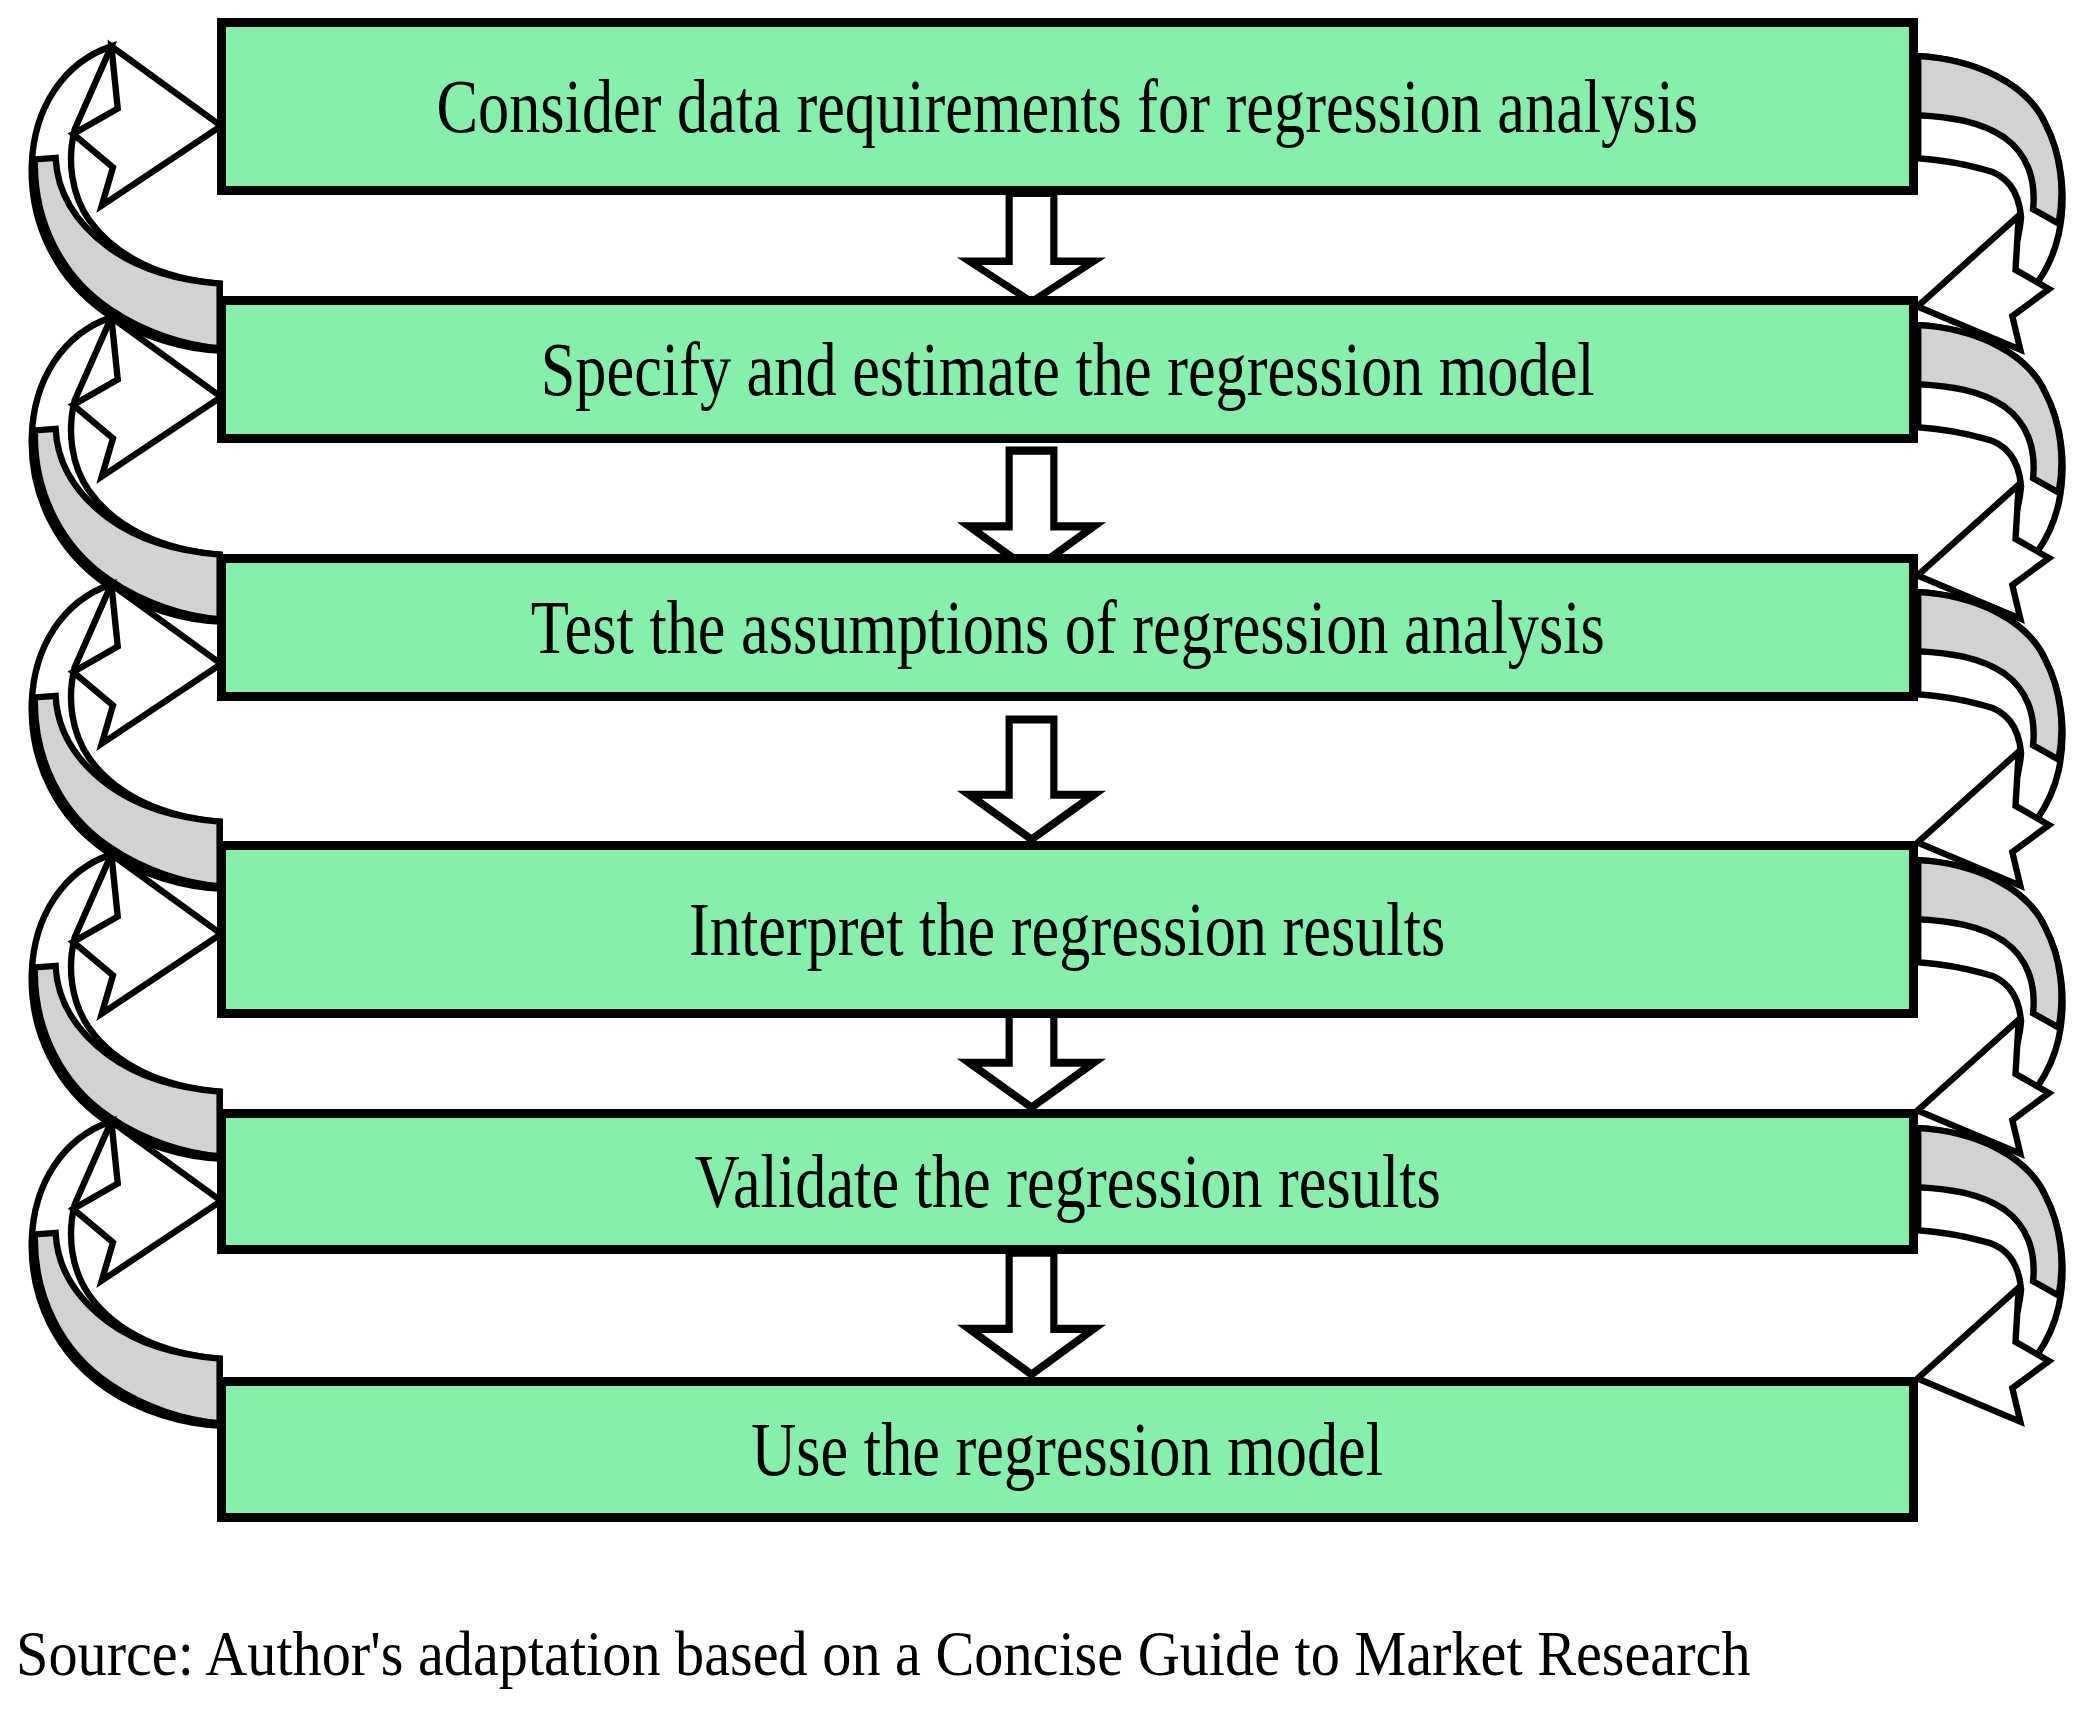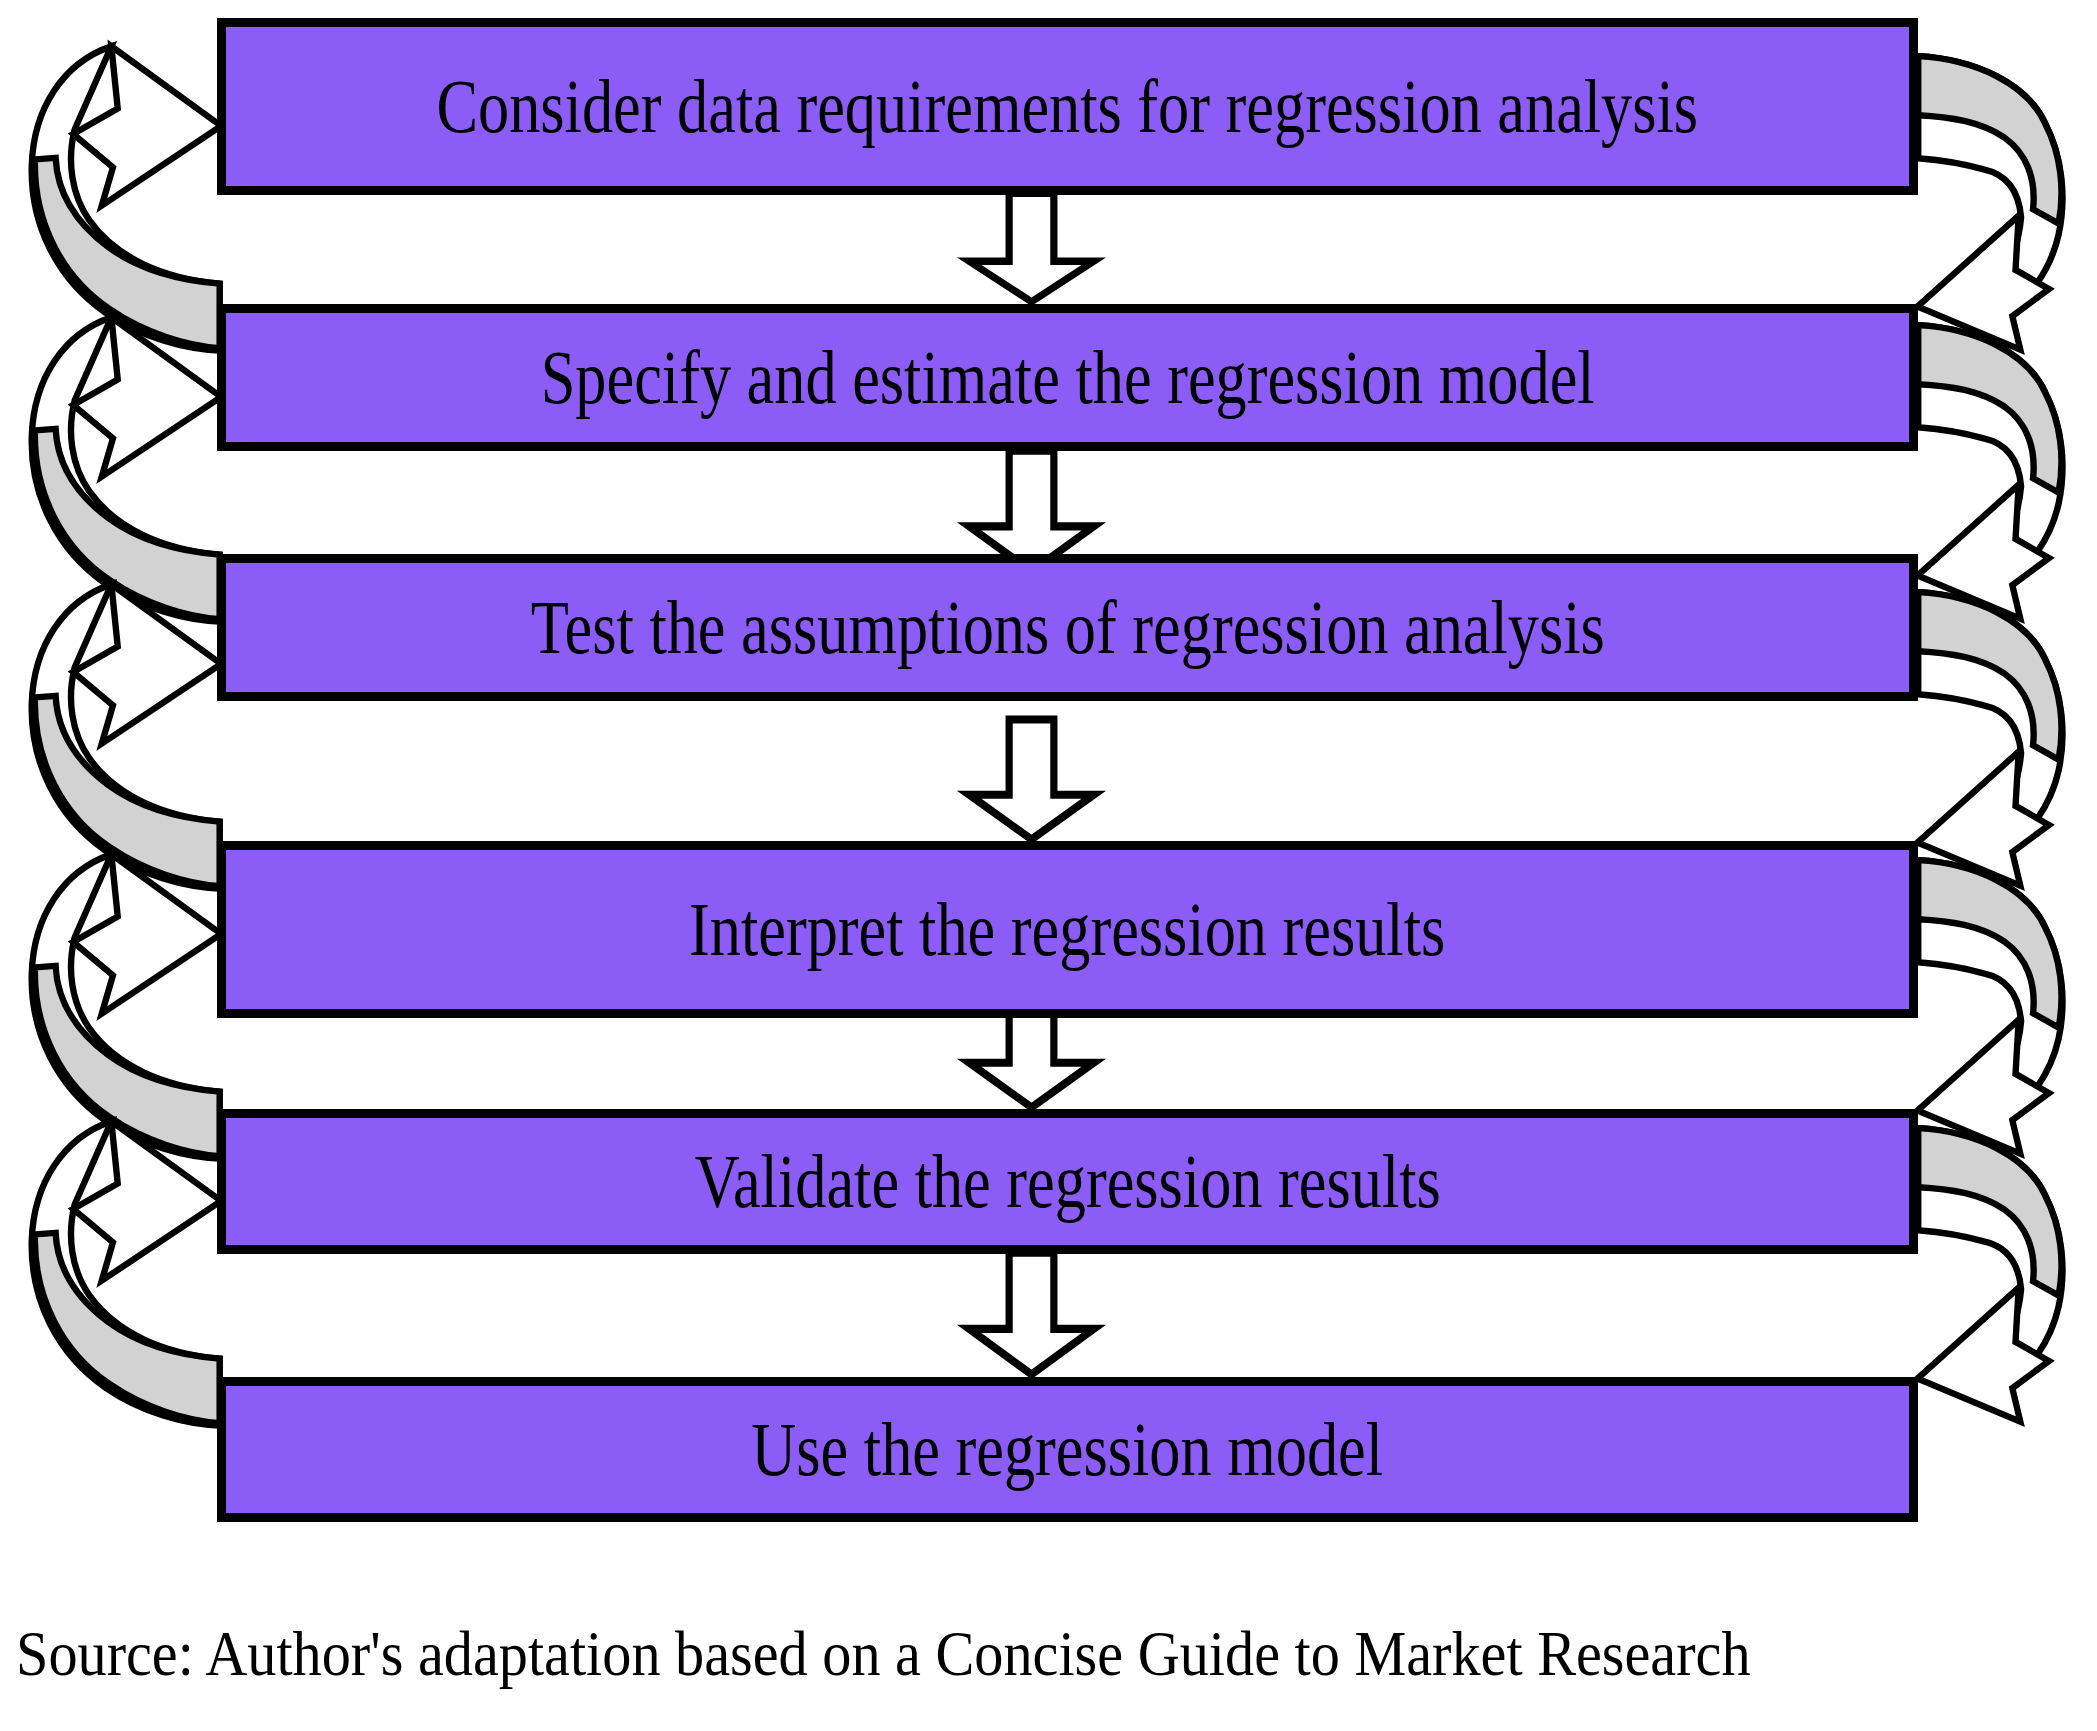--- a/index.html
+++ b/index.html
@@ -8,21 +8,21 @@
     width:2097px;height:1731px;
     background:#ffffff;
     font-family:"Liberation Serif", serif;
     overflow:hidden;
   }
   .step-box{
     position:absolute;
     left:217px;width:1701px;
     box-sizing:border-box;
     border:9.6px solid #000;
-    background:#8b5cf6;
+    background:#86efac;
     display:flex;align-items:center;justify-content:center;
     z-index:2;
   }
   .step-label{
     font-size:76px;
     color:#000;
     white-space:nowrap;
     transform:scaleX(0.82);
     transform-origin:center;
     letter-spacing:0px;
@@ -112,21 +112,21 @@
   <svg class="shape" style="left:966px;top:984px" width="131" height="127" viewBox="0 0 164 142" preserveAspectRatio="none">
       <use href="#down-conn"></use>
     </svg>
   <svg class="shape" style="left:966px;top:1249px" width="131" height="129" viewBox="0 0 164 142" preserveAspectRatio="none">
       <use href="#down-conn"></use>
     </svg>
 
   <div class="step-box" style="top:17.5px;height:177px">
     <span class="step-label">Consider data requirements for regression analysis</span>
   </div>
-  <div class="step-box" style="top:304px;height:147px">
+  <div class="step-box" style="top:296px;height:147px">
     <span class="step-label">Specify and estimate the regression model</span>
   </div>
   <div class="step-box" style="top:554px;height:147px">
     <span class="step-label">Test the assumptions of regression analysis</span>
   </div>
   <div class="step-box" style="top:841px;height:177px">
     <span class="step-label">Interpret the regression results</span>
   </div>
   <div class="step-box" style="top:1109px;height:145px">
     <span class="step-label">Validate the regression results</span>

